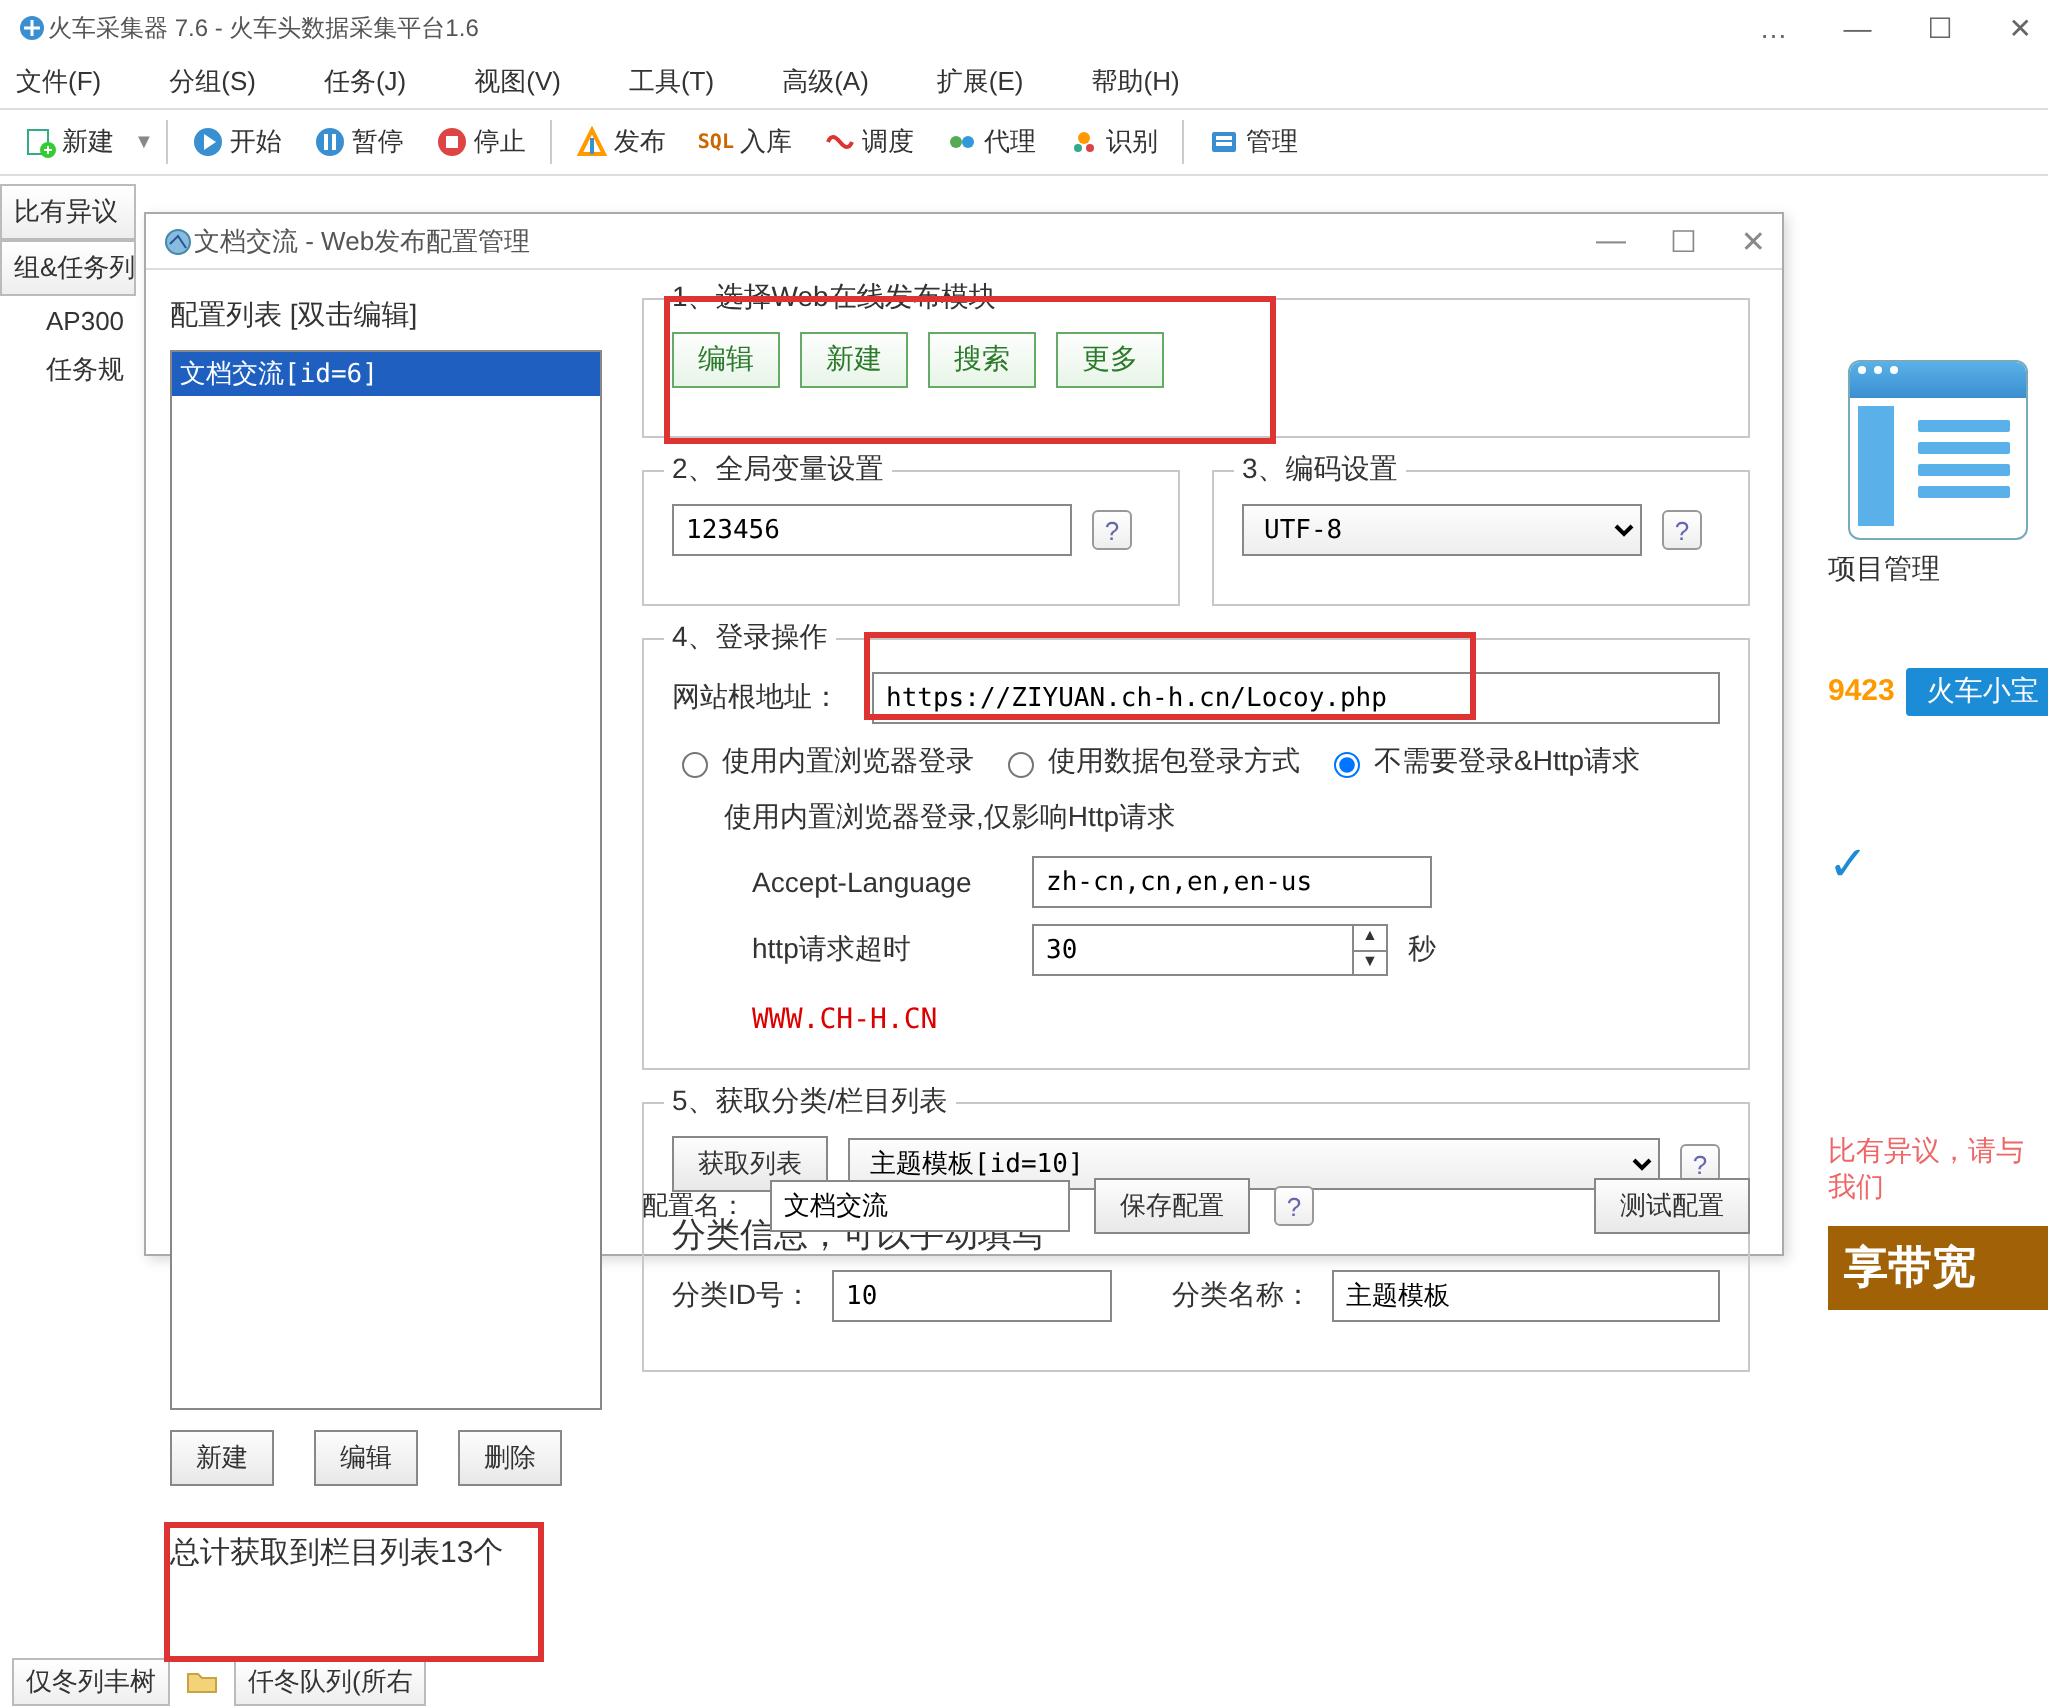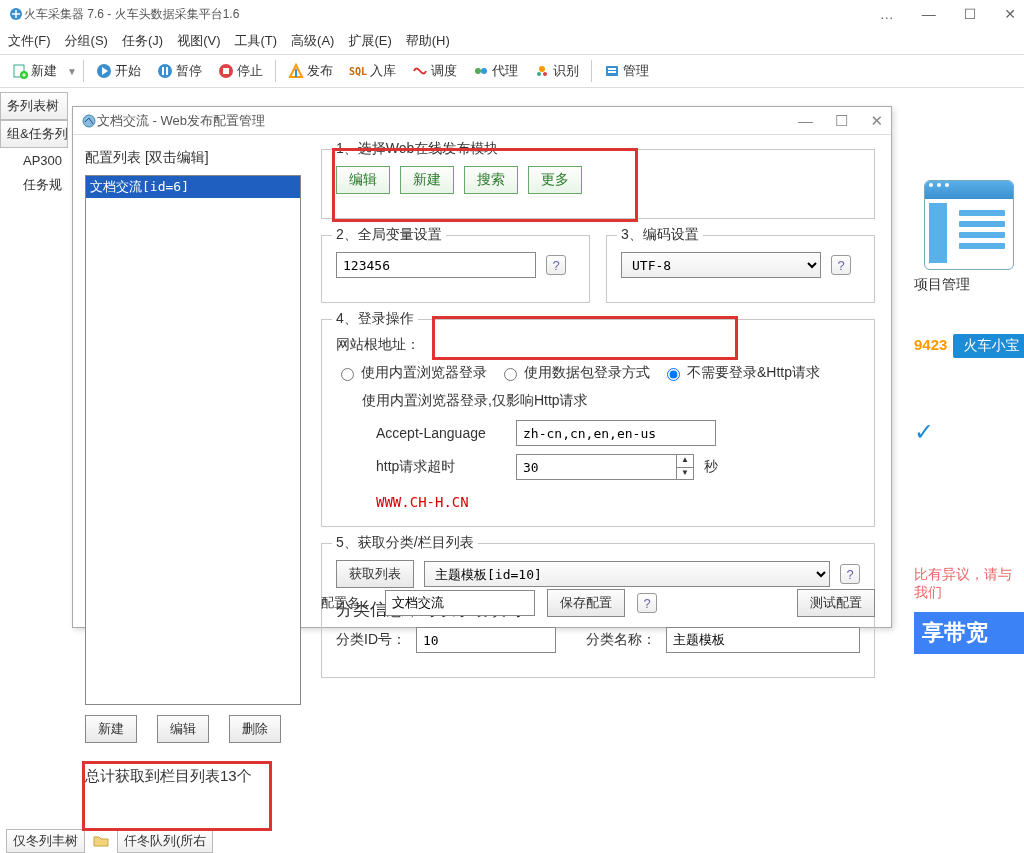--- a/index.html
+++ b/index.html
@@ -2,21 +2,21 @@
 <html><head>
 <meta charset="utf-8">
 <style>
 * { box-sizing: border-box; font-family: "Microsoft YaHei", SimSun, sans-serif; }
 body { margin: 0; background: #fff; width: 1024px; height: 853px; overflow: hidden; position: relative; font-size: 13px; color: #333; }
 
 .main-titlebar { height: 28px; display: flex; align-items: center; padding: 0 8px; background: #fff; }
 .main-title { font-size: 12px; color: #555; }
 .win-btns { margin-left: auto; display: flex; gap: 28px; color: #666; font-size: 14px; }
 
-.menubar { height: 26px; display: flex; align-items: center; padding: 0 8px; gap: 14px; font-size: 13px; color: #333; }
+.menubar { height: 26px; display: flex; align-items: center; padding: 0 8px; gap: 34px; font-size: 13px; color: #333; }
 .menubar span { cursor: pointer; }
 
 .toolbar { height: 34px; display: flex; align-items: center; padding: 0 6px; gap: 4px; border-top: 1px solid #ddd; border-bottom: 1px solid #ddd; }
 .tbtn { display: inline-flex; align-items: center; gap: 3px; padding: 3px 6px; font-size: 13px; cursor: pointer; }
 .sep { width: 1px; height: 22px; background: #ccc; margin: 0 2px; }
 
 .sidebar-tabs { position: absolute; left: 0; top: 92px; width: 68px; font-size: 13px; }
 .side-tab { padding: 4px 6px; border: 1px solid #bbb; background: linear-gradient(#fff,#eee); white-space: nowrap; overflow: hidden; }
 .side-item { padding: 4px 6px; display: flex; align-items: center; gap: 17px; white-space: nowrap; overflow: hidden; }
 
@@ -25,21 +25,21 @@
 .proj-card .pc-bar { height: 18px; background: linear-gradient(#5ab0e8,#3a8fd0); border-radius: 5px 5px 0 0; }
 .proj-card .pc-dots { display: flex; gap: 4px; padding: 2px 4px; }
 .proj-card .pc-dots span { width: 4px; height: 4px; border-radius: 50%; background: #fff; }
 .proj-card .pc-body { padding: 6px 8px; }
 .proj-card .pc-body div { height: 6px; background: #5ab0e8; margin: 5px 0; border-radius: 1px; }
 .proj-label { font-size: 14px; color: #333; }
 .orange-num { color: #f90; font-size: 15px; font-weight: bold; }
 .blue-pill { display: inline-block; background: #1c8cd6; color: #fff; padding: 3px 10px; font-size: 14px; margin-left: 6px; border-radius: 2px; }
 .check { color: #1c8cd6; font-size: 24px; margin-top: 60px; }
 .alert-txt { color: #e66; font-size: 14px; margin-top: 120px; }
-.blue-banner { background: #3b82f6; color: #fff; font-size: 22px; font-weight: bold; padding: 6px 8px; margin-top: 10px; }
+.blue-banner { background: #a16207; color: #fff; font-size: 22px; font-weight: bold; padding: 6px 8px; margin-top: 10px; }
 
 .dialog { position: absolute; left: 72px; top: 106px; width: 820px; height: 522px; background: #fff; border: 1px solid #aaa; box-shadow: 2px 2px 6px rgba(0,0,0,.15); }
 .dlg-title { height: 28px; display: flex; align-items: center; padding: 0 8px; background: #fff; border-bottom: 1px solid #ddd; font-size: 13px; color: #555; }
 .dlg-win { margin-left: auto; display: flex; gap: 22px; color: #888; font-size: 15px; }
 .dlg-body { display: flex; height: calc(100% - 28px); }
 
 .left-panel { width: 238px; padding: 14px 10px 10px 12px; display: flex; flex-direction: column; }
 .cfg-label { font-size: 14px; margin-bottom: 8px; }
 .cfg-list { flex: 1; border: 1px solid #888; background: #fff; min-height: 530px; }
 .cfg-item { background: #1e5fbf; color: #fff; font-family: SimSun, monospace; font-size: 13px; padding: 2px 4px; }
@@ -183,21 +183,21 @@
       <svg class="ic16">
         <rect x="2" y="3" width="12" height="10" fill="#3a8fd0" rx="1"></rect>
         <rect x="4" y="5" width="8" height="2" fill="#fff"></rect>
         <rect x="4" y="8" width="8" height="2" fill="#fff"></rect>
       </svg>
       <span>管理</span>
     </span>
 </div>
 
 <div class="sidebar-tabs">
-  <div class="side-tab">务列表树</div>
+  <div class="side-tab">比有异议</div>
   <div class="side-tab">组&amp;任务列</div>
   <div class="side-item">
       <svg class="ic16">
         <path d="M1 4 L6 4 L8 6 L15 6 L15 13 L1 13 Z" fill="#f3d37a" stroke="#c9a343"></path>
       </svg>
       <span>AP300</span>
     </div>
   <div class="side-item">
       <svg class="ic16">
         <rect x="4" y="3" width="8" height="11" fill="#eee" stroke="#999"></rect>
@@ -289,20 +289,21 @@
               <select style="width:200px"><option>UTF-8</option></select>
               <span class="help-ic">?</span>
             </div>
         </div>
       </div>
 
       <div class="gbox">
         <div class="glabel">4、登录操作</div>
         <div class="row">
           <label>网站根地址：</label>
+          <input type="text" style="flex: 1 1 0%;" value="https://ZIYUAN.ch-h.cn/Locoy.php">
         </div>
         <div class="radio-row">
           <label>
               <input type="radio" name="lg" style="">
               <span>使用内置浏览器登录</span>
             </label>
           <label>
               <input type="radio" name="lg" style="">
               <span>使用数据包登录方式</span>
             </label>

